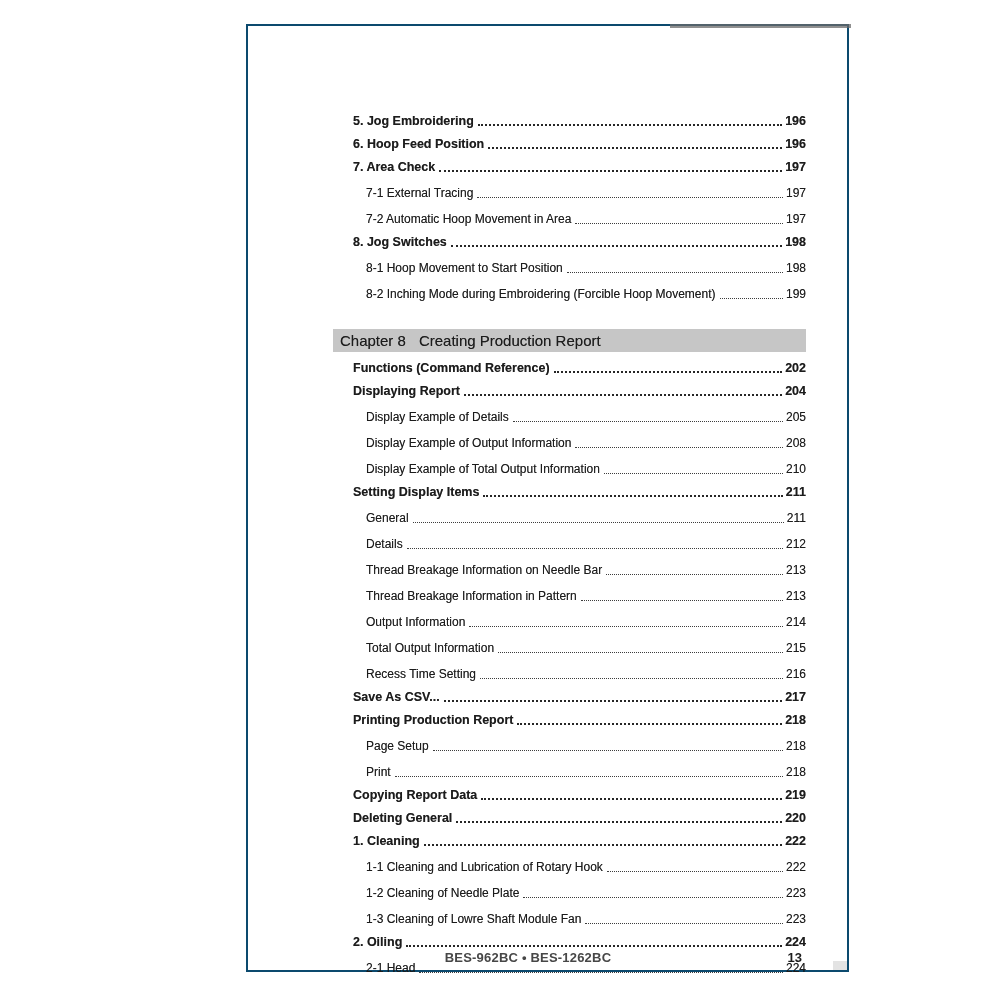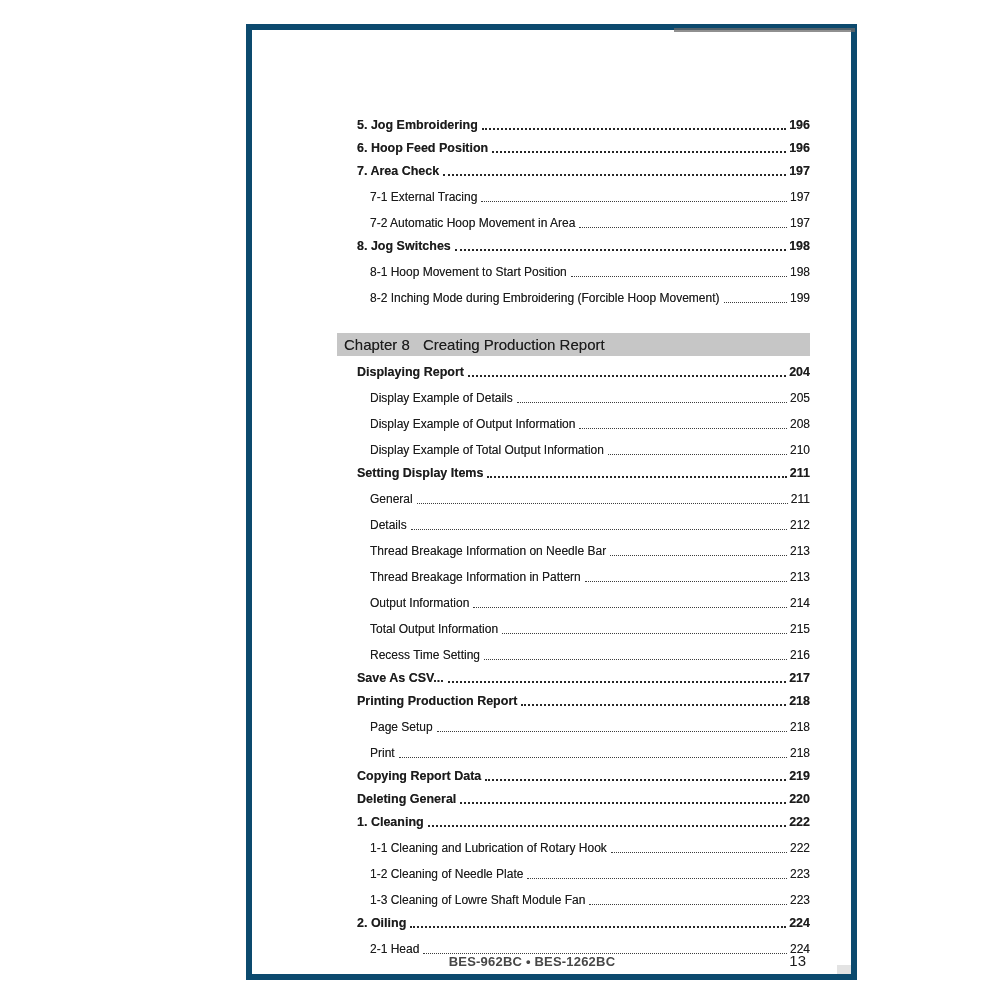--- a/index.html
+++ b/index.html
@@ -3,21 +3,21 @@
 <meta charset="utf-8">
 <style>
   html,body{margin:0;padding:0;}
   body{
     width:1000px;height:1000px;position:relative;background:#ffffff;
     font-family:"Liberation Sans","DejaVu Sans",sans-serif;
     color:#1c1c1c;overflow:hidden;
   }
   .page{
     position:absolute;left:246px;top:24px;width:599px;height:944px;
-    border:6px solid #0c4a6e;background:#ffffff;
+    border:2px solid #0c4a6e;background:#ffffff;
   }
   .scan-artifact-top{
     position:absolute;top:-2px;left:422px;width:181px;height:4px;
     background:#6b6b6b;opacity:.75;
   }
   .scan-artifact-corner{
     position:absolute;right:0;bottom:0;width:14px;height:9px;background:#e3e3e3;
   }
   .content{
     position:absolute;left:85px;top:0;width:473px;padding-top:88px;
@@ -34,21 +34,21 @@
     margin-top:28px;height:23px;line-height:23px;background:#c6c6c6;
     font-weight:normal;font-size:15px;padding-left:7px;
     text-shadow:0 0 .4px rgba(0,0,0,.5);
   }
   .chapter-bar .chapter-title{margin-left:13px;}
   .footer{
     position:absolute;left:0;bottom:5px;width:560px;text-align:center;
     font-size:13px;font-weight:bold;color:#474747;letter-spacing:.2px;
   }
   .folio{
-    position:absolute;right:45px;bottom:5px;font-size:15px;font-weight:normal;color:#1c1c1c;
+    position:absolute;right:45px;bottom:5px;font-size:13px;font-weight:bold;color:#1c1c1c;
   }
 </style>
 </head>
 <body>
 
 <div class="page">
   <div class="scan-artifact-top"></div>
   <div class="content">
       <div class="section plain">
         <div class="row l1">
@@ -88,20 +88,25 @@
         </div>
         <div class="row l2">
           <span class="lbl">8-2 Inching Mode during Embroidering (Forcible Hoop Movement)</span>
           <span class="leader"></span>
           <span class="pg">199</span>
         </div>
       </div>
       <div class="section chapter">
         <div class="chapter-bar"><span class="chapter-prefix">Chapter 8</span><span class="chapter-title">Creating Production Report</span></div>
         <div class="row l1">
+          <span class="lbl">Functions (Command Reference)</span>
+          <span class="leader"></span>
+          <span class="pg">202</span>
+        </div>
+        <div class="row l1">
           <span class="lbl">Displaying Report</span>
           <span class="leader"></span>
           <span class="pg">204</span>
         </div>
         <div class="row l2">
           <span class="lbl">Display Example of Details</span>
           <span class="leader"></span>
           <span class="pg">205</span>
         </div>
         <div class="row l2">

